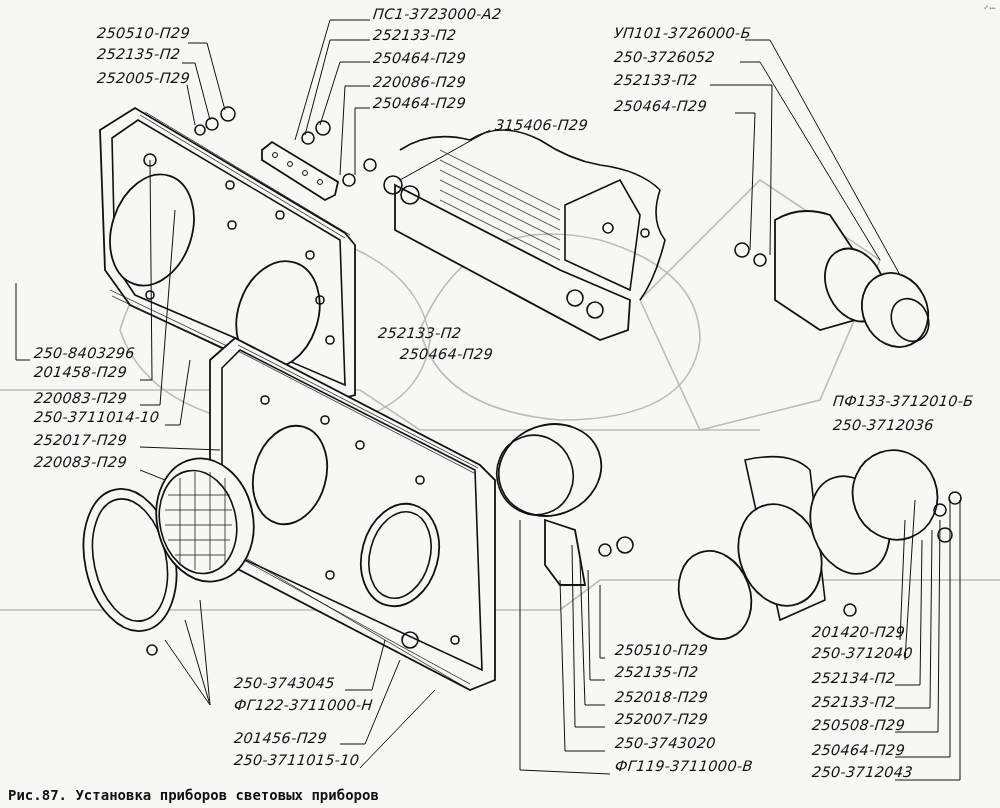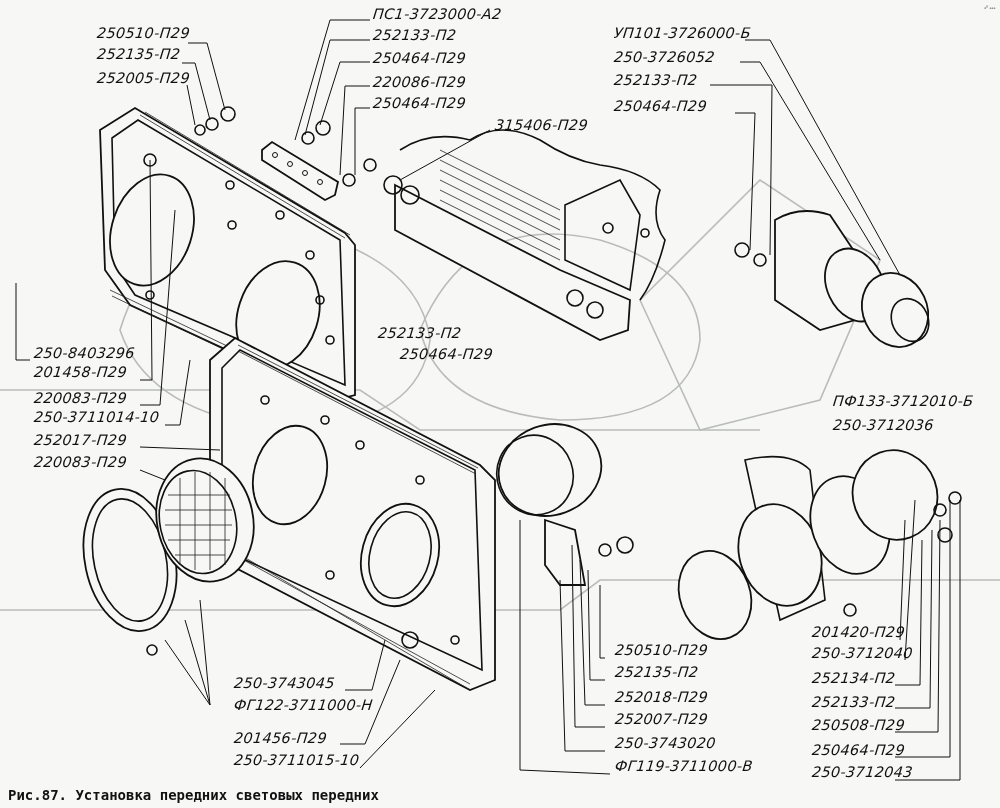--- a/index.html
+++ b/index.html
@@ -232,15 +232,15 @@
       <div class="lbl" style="left: 615px; top: 689px;">252018-П29</div>
       <div class="lbl" style="left: 615px; top: 711px;">252007-П29</div>
       <div class="lbl" style="left: 615px; top: 735px;">250-3743020</div>
       <div class="lbl" style="left: 615px; top: 758px;">ФГ119-3711000-В</div>
       <div class="lbl" style="left: 234px; top: 675px;">250-3743045</div>
       <div class="lbl" style="left: 234px; top: 697px;">ФГ122-3711000-Н</div>
       <div class="lbl" style="left: 234px; top: 730px;">201456-П29</div>
       <div class="lbl" style="left: 234px; top: 752px;">250-3711015-10</div>
     </div>
 
-  <div class="caption">Рис.87. Установка передних световых передних</div>
+  <div class="caption">Рис.87. Установка приборов световых приборов</div>
   <div class="corner">₄⁸ ₐₐₐ</div>
 </div>
 
 </body></html>

